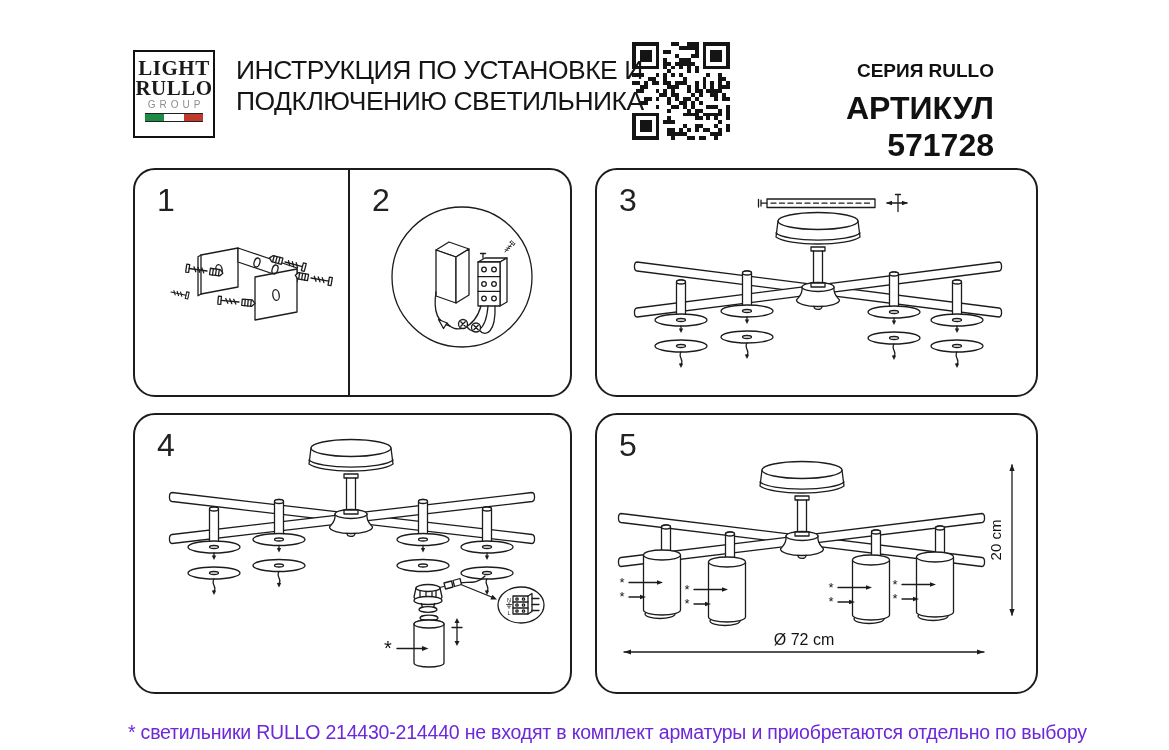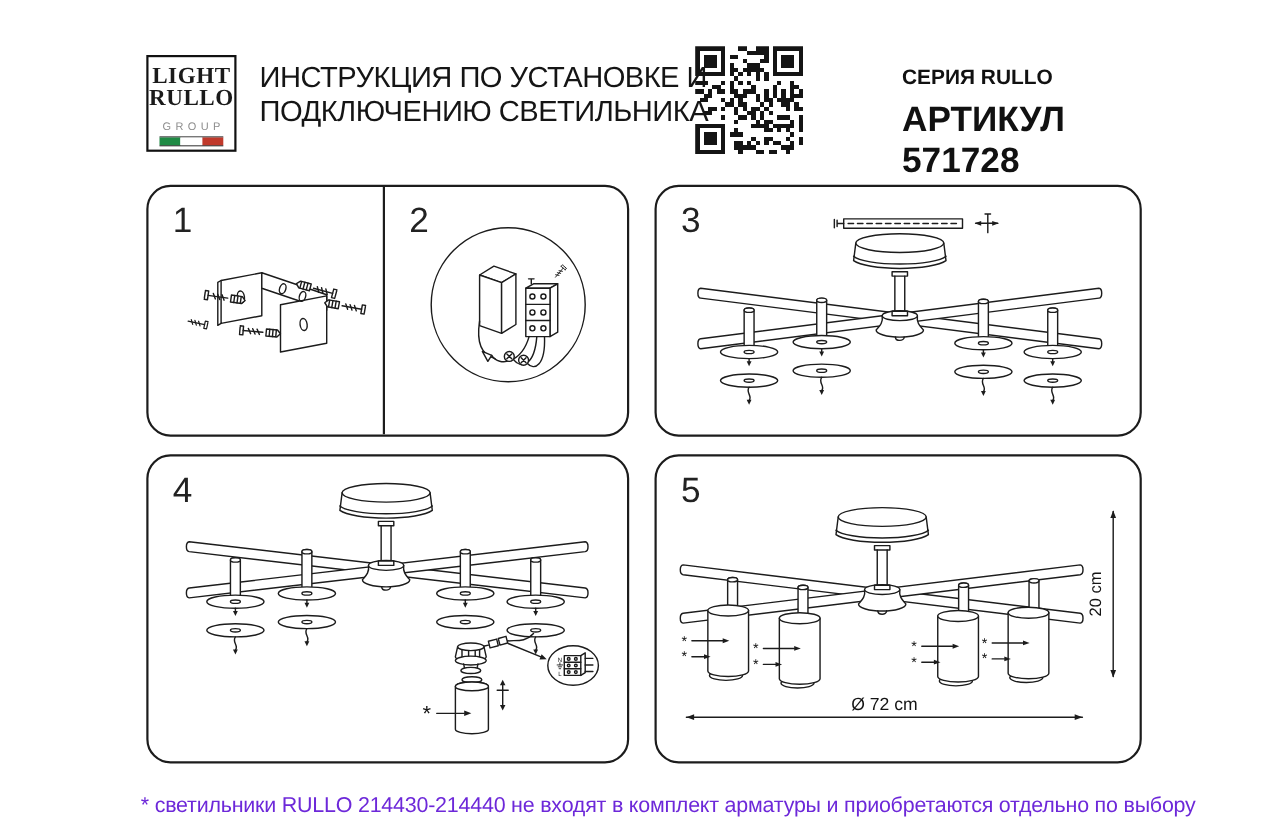--- a/index.html
+++ b/index.html
@@ -1,25 +1,25 @@
 <!DOCTYPE html>
 <html><head>
 <meta charset="utf-8">
 <style>
   html,body{margin:0;padding:0;background:#fff}
   body{width:1169px;height:750px;position:relative;font-family:"Liberation Sans",sans-serif;color:#111;overflow:hidden}
   .abs{position:absolute}
   
   .logo{left:133px;top:50px;width:82px;height:88px;border:2.5px solid #111;box-sizing:border-box;text-align:center;padding-top:6px;background:#fff}
   .logo .lline{font-family:"Liberation Serif",serif;font-weight:700;font-size:21px;line-height:20px;letter-spacing:.5px;color:#1a1a1a}
-  .logo .grp{font-size:10px;letter-spacing:4px;color:#8d8d8d;margin-top:12px;text-indent:4px}
+  .logo .grp{font-size:10px;letter-spacing:4px;color:#8d8d8d;margin-top:1px;text-indent:4px}
   .flag{margin:3px auto 0;width:58px;border-top:1.5px solid #222;border-bottom:1.5px solid #222;display:flex;height:7px}
   .flag span{flex:1}
   .title{left:236px;top:55px;font-size:26.5px;font-weight:400;line-height:31px;letter-spacing:-.5px;color:#151515}
-  .series-block{left:820px;top:60px;width:205px;text-align:left}
+  .series-block{left:789px;top:60px;width:205px;text-align:right}
   .series{font-size:19px;font-weight:700}
   .article{font-size:32px;font-weight:700;margin-top:8px}
   .qr{left:632px;top:42px}
   .qr rect{fill:#141414;stroke:none}
   
   .panel{position:absolute;border:2px solid #1c1c1c;border-radius:22px;background:#fff;overflow:hidden}
   .p12{left:133px;top:168px;width:435px;height:225px}
   .p3{left:595px;top:168px;width:439px;height:225px}
   .p4{left:133px;top:413px;width:435px;height:277px}
   .p5{left:595px;top:413px;width:439px;height:277px}

